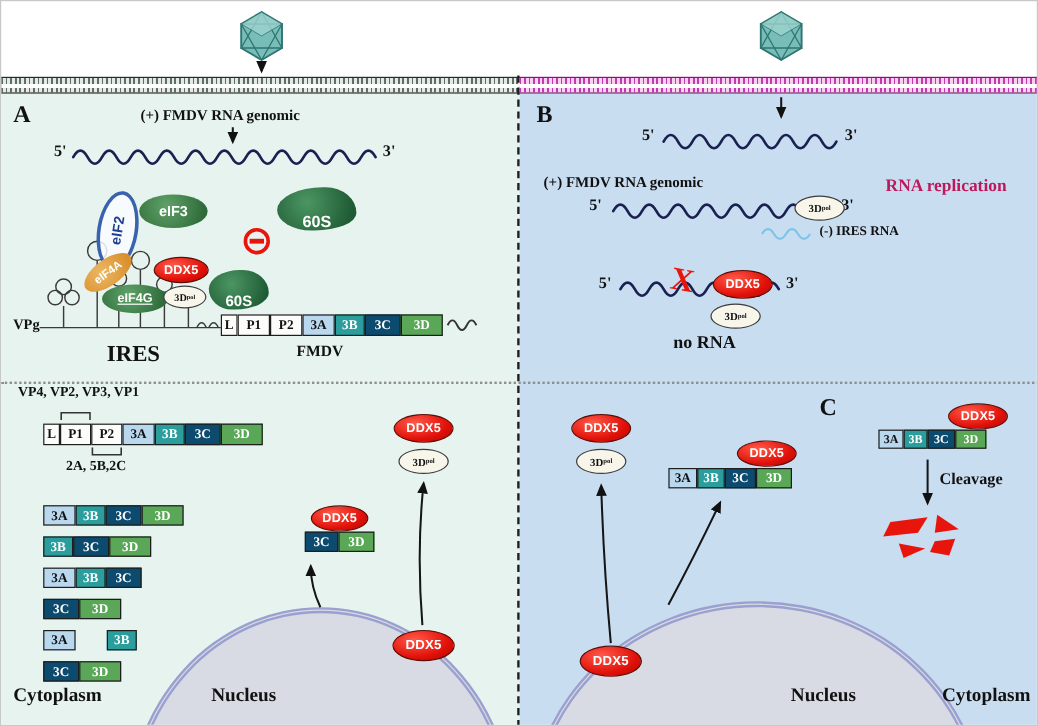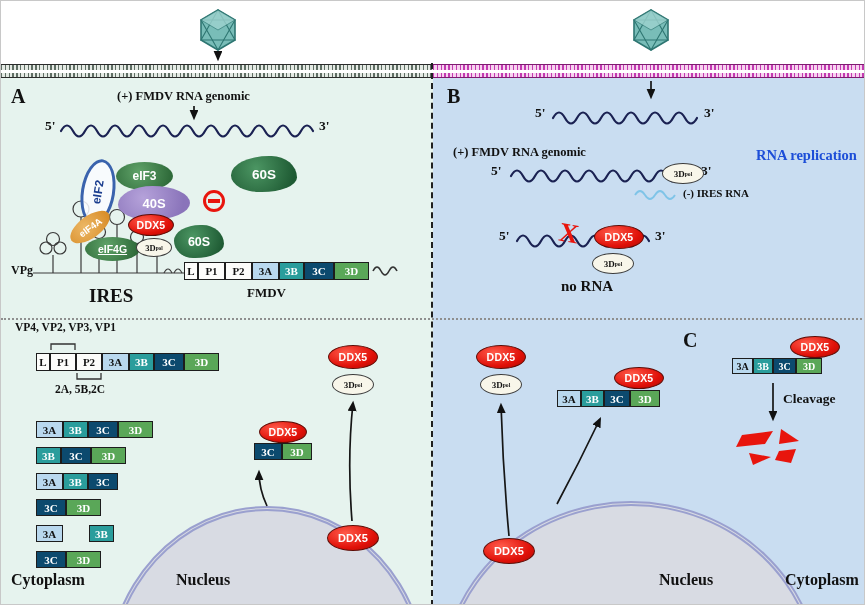--- a/index.html
+++ b/index.html
@@ -35,37 +35,37 @@
              border:5px double #9aa0cf; box-sizing:border-box; z-index:3; }
 
   .overlay { position:absolute; left:0; top:0; z-index:6; pointer-events:none; }
 
   
   .lbl { position:absolute; font-weight:bold; color:#111; white-space:nowrap; z-index:10; }
   .panel-letter { font-size:20px; }
   .prime { font-size:13.5px; }
   .cap { font-size:12.5px; }
   .big { font-size:16px; }
-  .red { color:#1d4ed8;margin-left:18px; }
+  .red { color:#be185d; }
 
   
   .ell { position:absolute; border-radius:50%; display:flex; align-items:center;
          justify-content:center; box-sizing:border-box; z-index:12; text-align:center; }
   .ddx5 { background:radial-gradient(ellipse at 35% 30%, #ff5a4a, #e01008 62%, #a80c04);
           border:1.3px solid #5e0c06; color:#fff;
           font:bold 10.5px "Liberation Sans", sans-serif; letter-spacing:.2px; }
   .polp { background:#f8f6ea; border:1.2px solid #3c3c3c; color:#111;
           font:bold 9px "Liberation Serif", serif; }
   .polp sup { font-size:.62em; }
 
   .f40s  { background:radial-gradient(circle at 35% 35%, #b5a2da, #8a74ba 78%); color:#fff; font:bold 13px "Liberation Sans", sans-serif; border-radius:48% 52% 55% 45% / 55% 50% 50% 45%; }
   .feif3 { background:radial-gradient(circle at 40% 35%, #5fa268, #2f6b3a 82%); color:#fff; font:bold 12px "Liberation Sans", sans-serif; }
   .feif4g{ background:radial-gradient(circle at 40% 35%, #5fa268, #2f6b3a 82%); color:#fff; font:bold 10.5px "Liberation Sans", sans-serif;text-decoration:underline; }
   .feif4a{ background:radial-gradient(circle at 40% 35%, #ecb765, #d98f2b 82%); color:#fff; font:bold 9.5px "Liberation Sans", sans-serif; transform:rotate(-36deg); }
-  .f60s  { background:radial-gradient(circle at 38% 35%, #4c9663, #1e5a33 82%); color:#fff; font:bold 12.5px "Liberation Sans", sans-serif; border-radius:55% 45% 60% 40% / 50% 60% 45% 55%; }
+  .f60s  { background:radial-gradient(circle at 38% 35%, #4c9663, #1e5a33 82%); color:#fff; font:bold 12.5px "Liberation Sans", sans-serif; border-radius:55% 45% 60% 40% / 50% 60% 45% 55%;align-items:flex-end; }
   .f60sb { border-radius:60% 40% 55% 45% / 55% 62% 42% 48%; font-size:13.5px; }
   .feif2 { background:rgba(250,252,255,.85); border:3.2px solid #3a63ad; transform:rotate(9deg); }
   .feif2 span { transform:rotate(-90deg); color:#1c3f8f; font:bold 12px "Liberation Sans", sans-serif; white-space:nowrap; }
 
   .ban { position:absolute; left:202px; top:189px; width:22px; height:22px;
          border:3.5px solid #e8150d; border-radius:50%; box-sizing:border-box; z-index:12; }
   .ban::after { content:""; position:absolute; left:2px; right:2px; top:50%; height:3.5px;
          margin-top:-1.75px; background:#e8150d; }
 
   
@@ -176,23 +176,20 @@
   <span class="lbl cap" style="left:116px;top:88px">(+)  FMDV RNA genomic</span>
   <span class="lbl prime" style="left:44px;top:117px">5'</span>
   <span class="lbl prime" style="left:318px;top:117px">3'</span>
 
   <div class="ell feif2" style="left:80px;top:158px;width:34px;height:66px">
       <span>eIF2</span>
     </div>
   <div class="ell feif3" style="left:115px;top:161px;width:57px;height:28px">
       <span>eIF3</span>
     </div>
-  <div class="ell f40s" style="left:117px;top:185px;width:72px;height:34px">
-      <span>40S</span>
-    </div>
   <div class="ell feif4a" style="left:66px;top:215px;width:46px;height:22px">
       <span>eIF4A</span>
     </div>
   <div class="ell feif4g" style="left:84px;top:236px;width:55px;height:24px">
       <span>eIF4G</span>
     </div>
   <div class="ell f60s" style="left:173px;top:224px;width:50px;height:33px">
       <span>60S</span>
     </div>
   <div class="ell ddx5" style="left:127px;top:213px;width:46px;height:22px">

